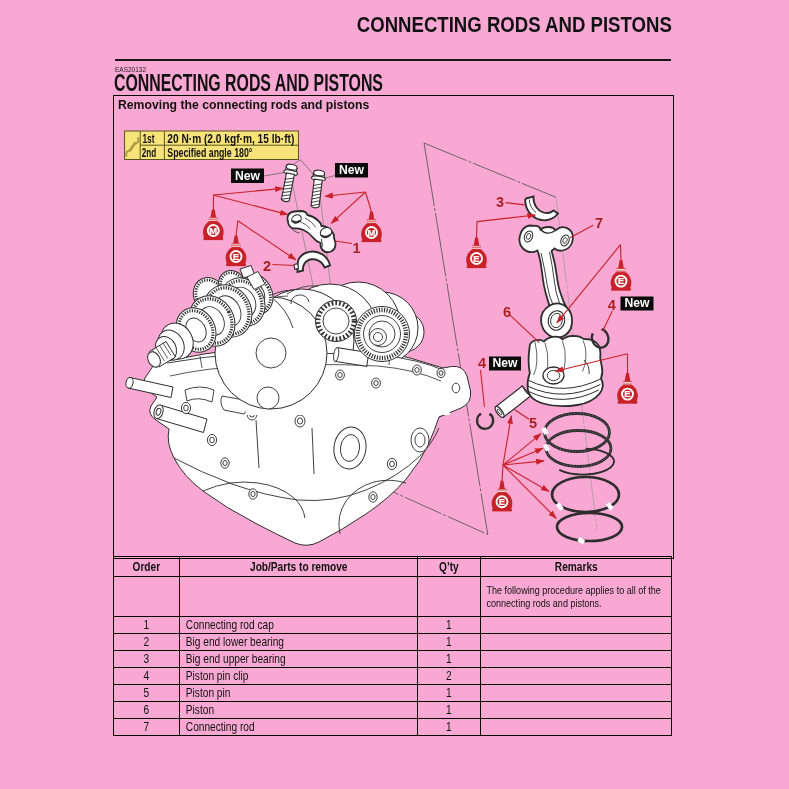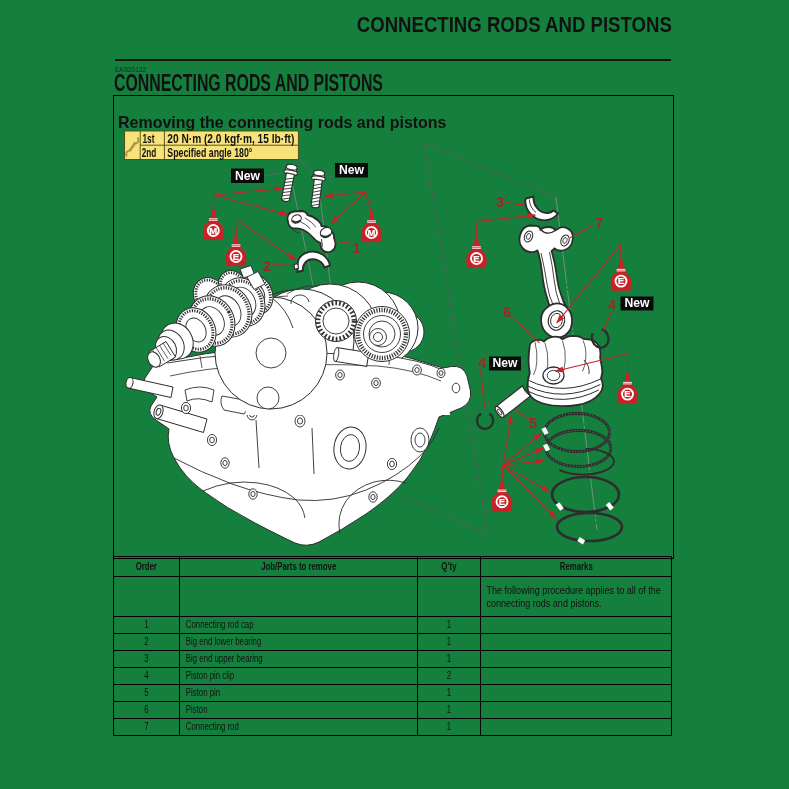--- a/index.html
+++ b/index.html
@@ -1,29 +1,29 @@
 <!DOCTYPE html>
 <html><head><meta charset="utf-8">
 <style>
 html,body{margin:0;padding:0;background:#fff;}
 body{width:789px;height:789px;font-family:"Liberation Sans",sans-serif;color:#111;}
-#page{position:relative;width:789px;height:789px;overflow:hidden;background:#15803d;}
+#page{position:relative;width:789px;height:789px;overflow:hidden;background:#f9a8d4;}
 .abs{position:absolute;}
 #toph{left:0;top:11.5px;width:672px;text-align:right;font-size:22px;font-weight:bold;white-space:nowrap;}
 #toph span{display:inline-block;transform:scaleX(0.845);transform-origin:100% 50%;}
 #rule{left:115px;top:59px;width:556px;height:2px;background:#161616;}
 #eas{left:115px;top:65px;font-size:9px;color:#222;}
 #eas span{display:inline-block;transform:scale(0.72,0.72);transform-origin:0 50%;}
 #h2{left:114px;top:70px;font-size:23px;font-weight:bold;white-space:nowrap;}
 #h2 span{display:inline-block;transform:scaleX(0.69);transform-origin:0 50%;}
 #box{left:113px;top:95px;width:558.5px;height:462px;border:1px solid #000;}
-#boxtitle{left:118px;top:113px;font-size:17px;font-weight:bold;}
+#boxtitle{left:118px;top:97px;font-size:13px;font-weight:bold;}
 #boxtitle span{display:inline-block;transform:scaleX(0.94);transform-origin:0 50%;}
 #tbl{position:absolute;left:113px;top:556px;border-collapse:collapse;table-layout:fixed;width:558.5px;}
-#tbl td,#tbl th{border:1px solid #000;padding:0;vertical-align:middle;font-size:10px;line-height:14px;}
+#tbl td,#tbl th{border:1px solid #000;padding:0;vertical-align:middle;font-size:13px;line-height:14px;}
 #tbl th{font-weight:bold;text-align:center;}
 #tbl th div{transform:scaleX(0.78);transform-origin:center;}
 #tbl td div{transform:scaleX(0.78);}
 #tbl td.c{text-align:center;}
 #tbl td.c div{transform-origin:center;}
 #tbl td.j div{transform-origin:0 50%;padding-left:7.5px;width:290px;}
 #tbl td.r{font-size:11.6px;line-height:12.4px;}
 #tbl td.r div{transform-origin:0 50%;padding-left:7px;width:237px;}
 </style></head>
 <body>

